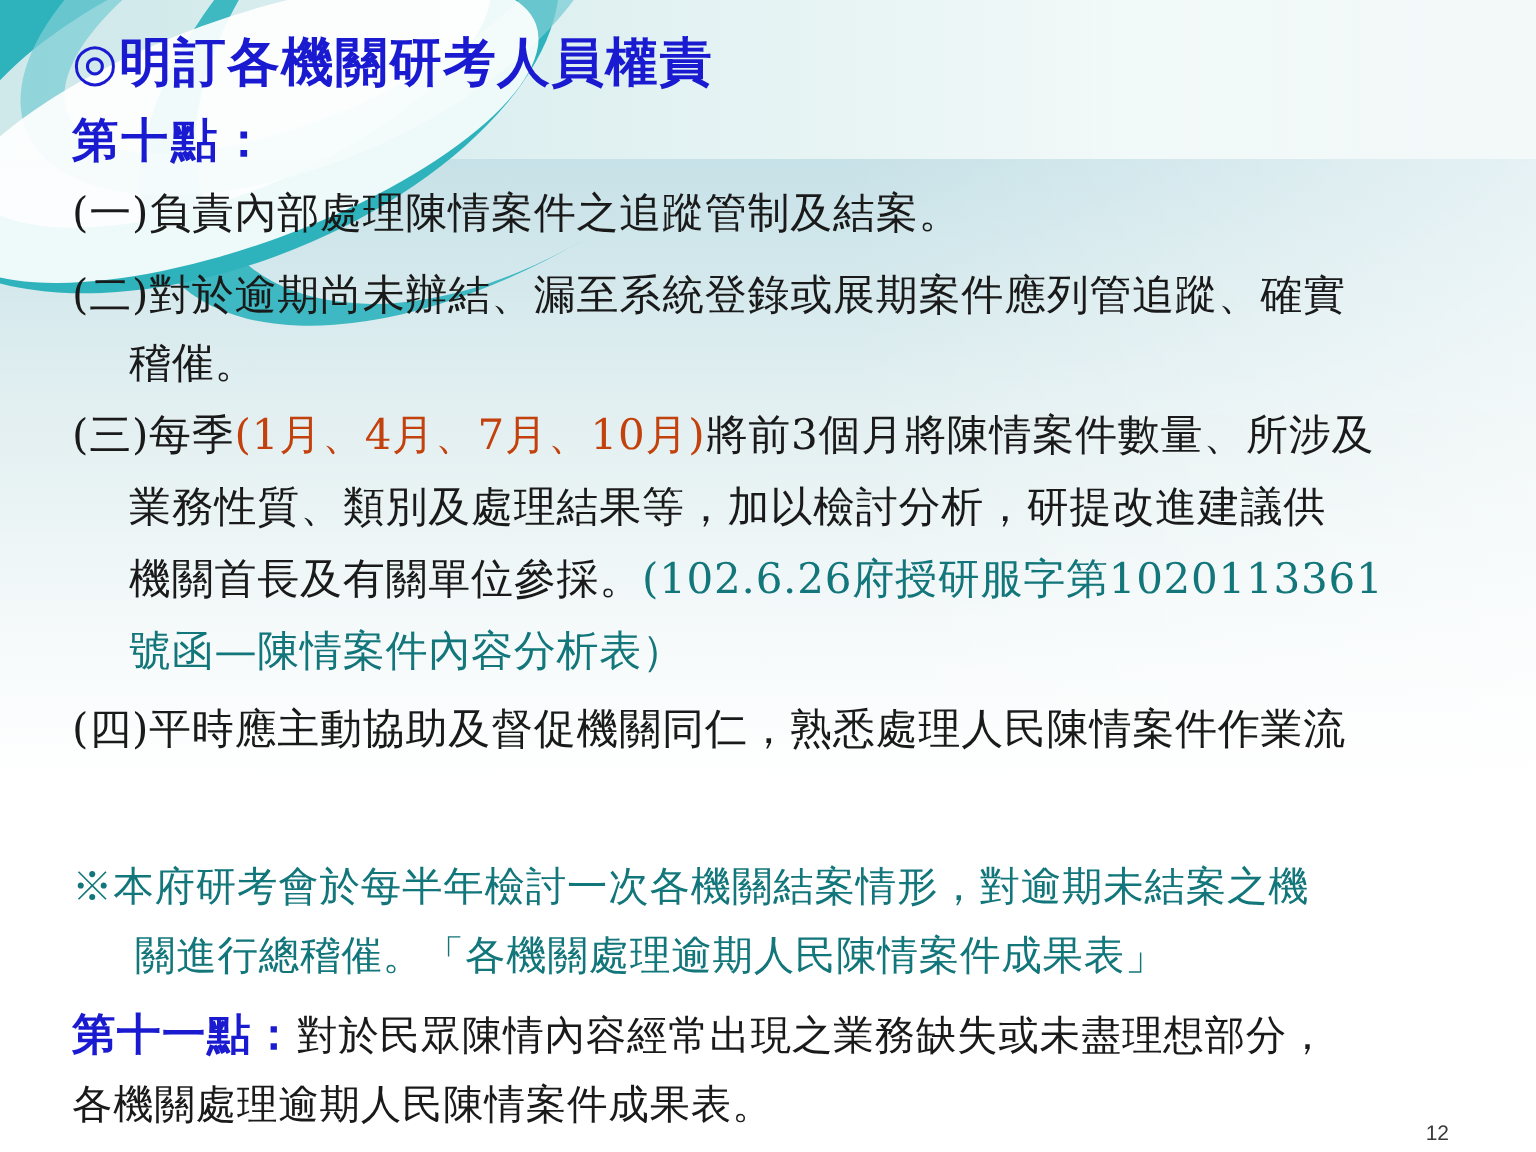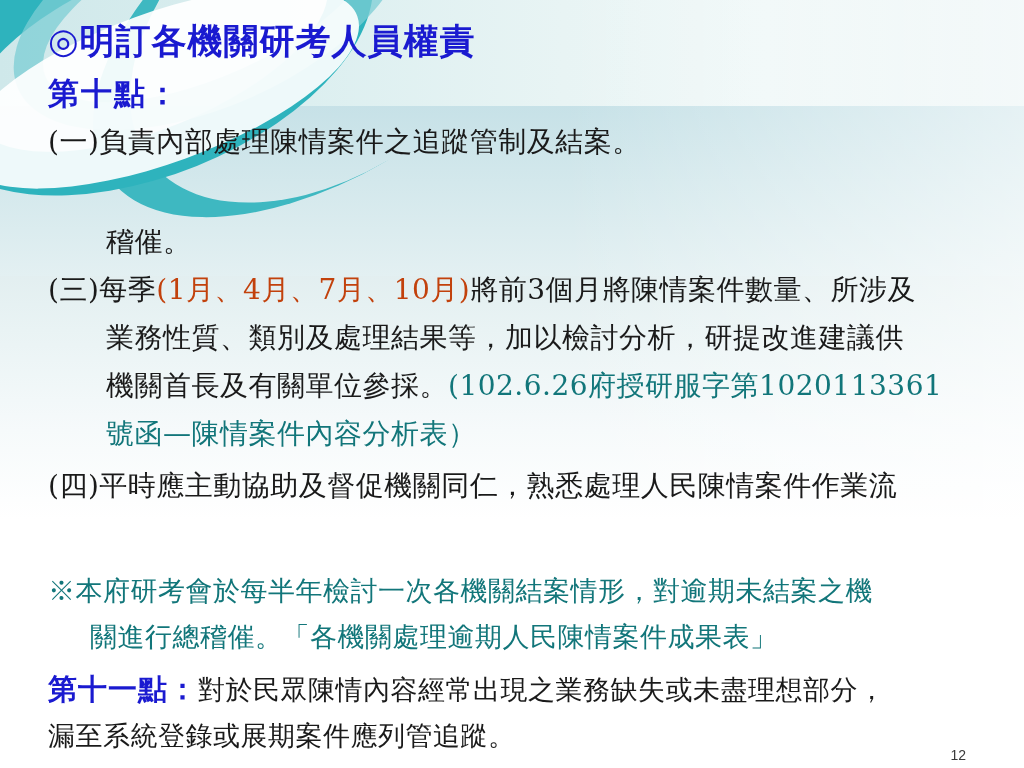--- a/index.html
+++ b/index.html
@@ -157,21 +157,21 @@
     color: #1a1ad0;
     letter-spacing: 2px;
   }
 
   .body-line {
     left: 48px;
     font-size: 28px;
     line-height: 1.0;
   }
   .indent {
-    left: 106px;
+    left: 86px;
   }
 
   .t-red   { color: #c2410c; }
   .t-teal  { color: #12767a; }
   .t-blue  { color: #1a1ad0; font-weight: 700; letter-spacing: 1px; }
 
   .note-line {
     left: 48px;
     font-size: 27px;
     color: #12767a;
@@ -213,36 +213,37 @@
   <div class="bg-fade-right"></div>
 
   <div class="content">
 
     <div class="line title">◎明訂各機關研考人員權責</div>
 
     <div class="line heading-10">第十點：</div>
 
     <div class="line body-line" style="top:128px;">(一)負責內部處理陳情案件之追蹤管制及結案。</div>
 
+    <div class="line body-line" style="top:183px;">(二)對於逾期尚未辦結、漏至系統登錄或展期案件應列管追蹤、確實</div>
     <div class="line body-line indent" style="top:228px;">稽催。</div>
 
     <div class="line body-line" style="top:276px;">
       <span>(三)每季</span><span class="t-red">(1月、4月、7月、10月)</span><span>將前3個月將陳情案件數量、所涉及</span>
     </div>
     <div class="line body-line indent" style="top:324px;">業務性質、類別及處理結果等，加以檢討分析，研提改進建議供</div>
     <div class="line body-line indent" style="top:372px;">
       <span>機關首長及有關單位參採。</span><span class="t-teal">(102.6.26府授研服字第1020113361</span>
     </div>
     <div class="line body-line" style="top:472px;">(四)平時應主動協助及督促機關同仁，熟悉處理人民陳情案件作業流</div>
 
     <div class="line body-line indent t-teal" style="top:420px;">號函—陳情案件內容分析表）</div>
 
     <div class="line note-line" style="top:573px;">※本府研考會於每半年檢討一次各機關結案情形，對逾期未結案之機</div>
     <div class="line note-line note-indent" style="top:619px;">關進行總稽催。「各機關處理逾期人民陳情案件成果表」</div>
 
     <div class="line final-line" style="top:670px;">
       <span class="t-blue" style="font-size:29px;">第十一點：</span><span>對於民眾陳情內容經常出現之業務缺失或未盡理想部分，</span>
     </div>
-    <div class="line final-line" style="top:718px;">漏至系統登錄或展期案件應列管追蹤。</div>
+    <div class="line final-line" style="top:718px;">各機關處理逾期人民陳情案件成果表。</div>
 
     <div class="page-number">12</div>
   </div>
 </div>
 
 </body></html>

